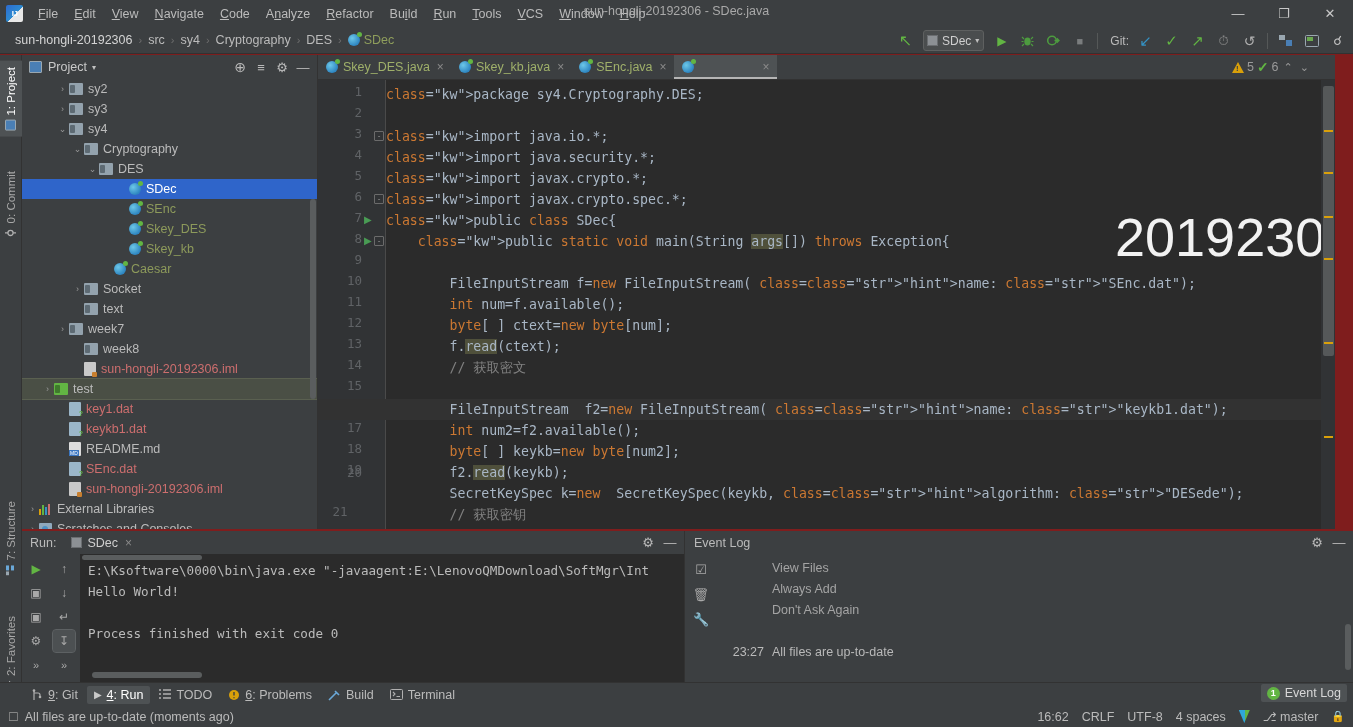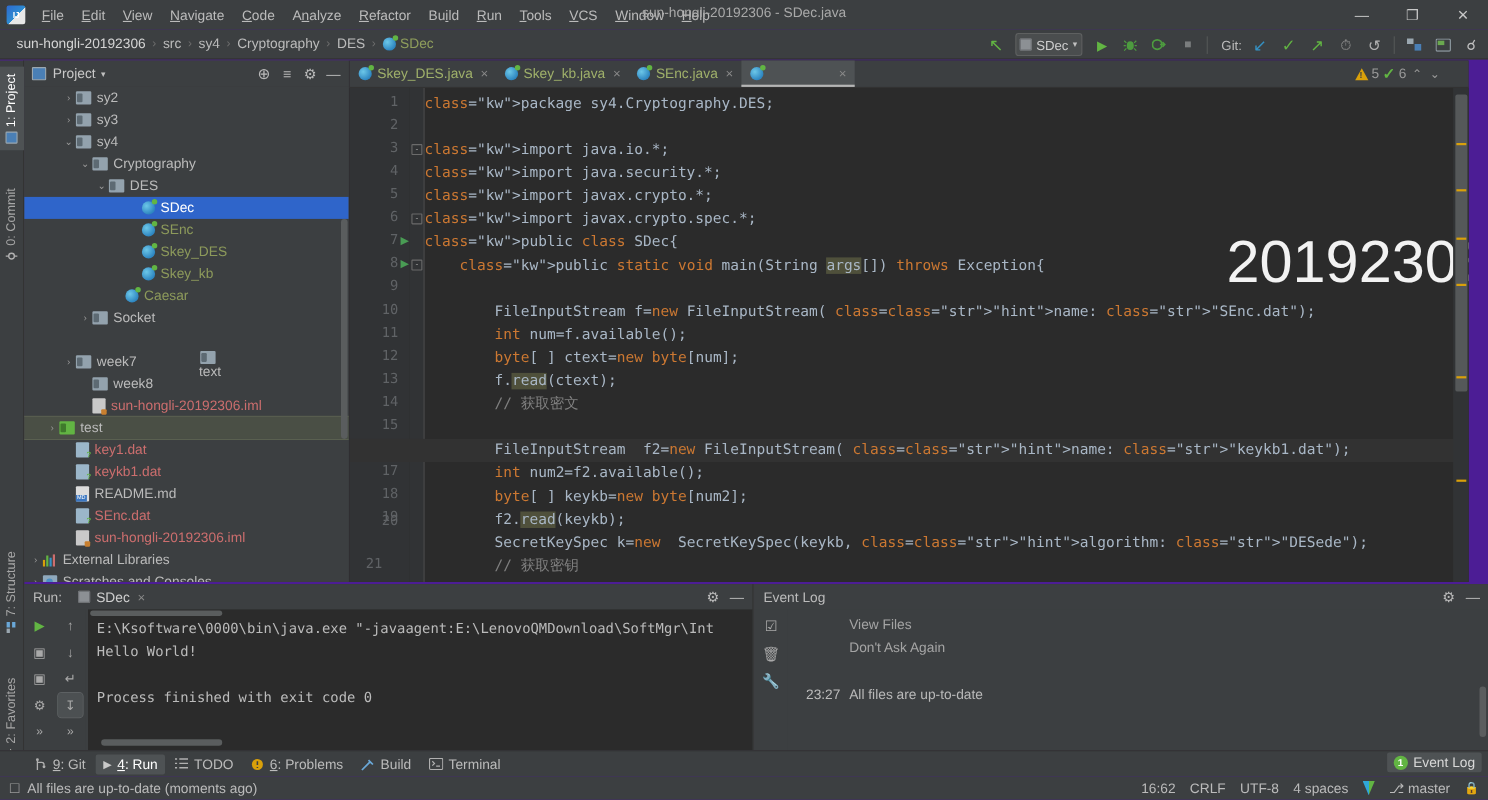--- a/index.html
+++ b/index.html
@@ -3,21 +3,21 @@
 <meta charset="utf-8">
 <style>
   * { box-sizing: border-box; margin:0; padding:0; }
   html,body{ background:#3c3f41; }
   body{
     width:1353px; height:727px; overflow:hidden;
     font-family:"Liberation Sans", sans-serif;
     font-size:12.5px; color:#bbbbbb;
     -webkit-font-smoothing:antialiased;
   }
-  #app{ position:relative; width:1353px; height:727px; background:#4c1d95; }
+  #app{ position:relative; width:1353px; height:727px; background:#7f1d1d; }
 
   
   .titlebar{
     position:absolute; left:0; top:0; width:1353px; height:27px;
     background:#3c3f41; display:flex; align-items:center;
   }
   .ij-logo{
     width:17px; height:17px; margin-left:6px; margin-right:7px;
     background:linear-gradient(135deg,#2d6ad0 0%,#2d8cd0 55%,#e8e8e8 55%);
     border-radius:2px; position:relative; flex:none;
@@ -561,21 +561,21 @@
         <div class="trow" style="padding-left: 79px; align-items: center;">
           <span class="arrow"></span>
           <span class="class-ic" style="margin-right: 5px;"></span>
           <span class="txt-olive">Caesar</span>
         </div>
         <div class="trow" style="padding-left: 49px;">
           <span class="arrow">›</span>
           <span class="folder"></span>
           <span class="txt-grey">Socket</span>
         </div>
-        <div class="trow" style="padding-left: 49px; flex-direction: column;">
+        <div class="trow" style="padding-left: 49px;">
           <span class="arrow"></span>
           <span class="folder"></span>
           <span class="txt-grey">text</span>
         </div>
         <div class="trow" style="padding-left: 34px;">
           <span class="arrow">›</span>
           <span class="folder"></span>
           <span class="txt-grey">week7</span>
         </div>
         <div class="trow" style="padding-left: 49px;">
@@ -790,20 +790,24 @@
         <div class="rti" style="font-size:13px;">🗑</div>
         <div class="rti" style="font-size:13px;">🔧</div>
       </div>
       <div class="logbody" id="log-host">
         <div class="logrow link">
             <span class="tm"></span>
             <span class="msg">View Files</span>
           </div>
           <div class="logrow link">
             <span class="tm"></span>
+            <span class="msg">Always Add</span>
+          </div>
+          <div class="logrow link">
+            <span class="tm"></span>
             <span class="msg">Don't Ask Again</span>
           </div>
           <div class="logrow link">
             <span class="tm"></span>
             <span class="msg"></span>
           </div>
           <div class="logrow">
             <span class="tm">23:27</span>
             <span class="msg">All files are up-to-date</span>
           </div>

